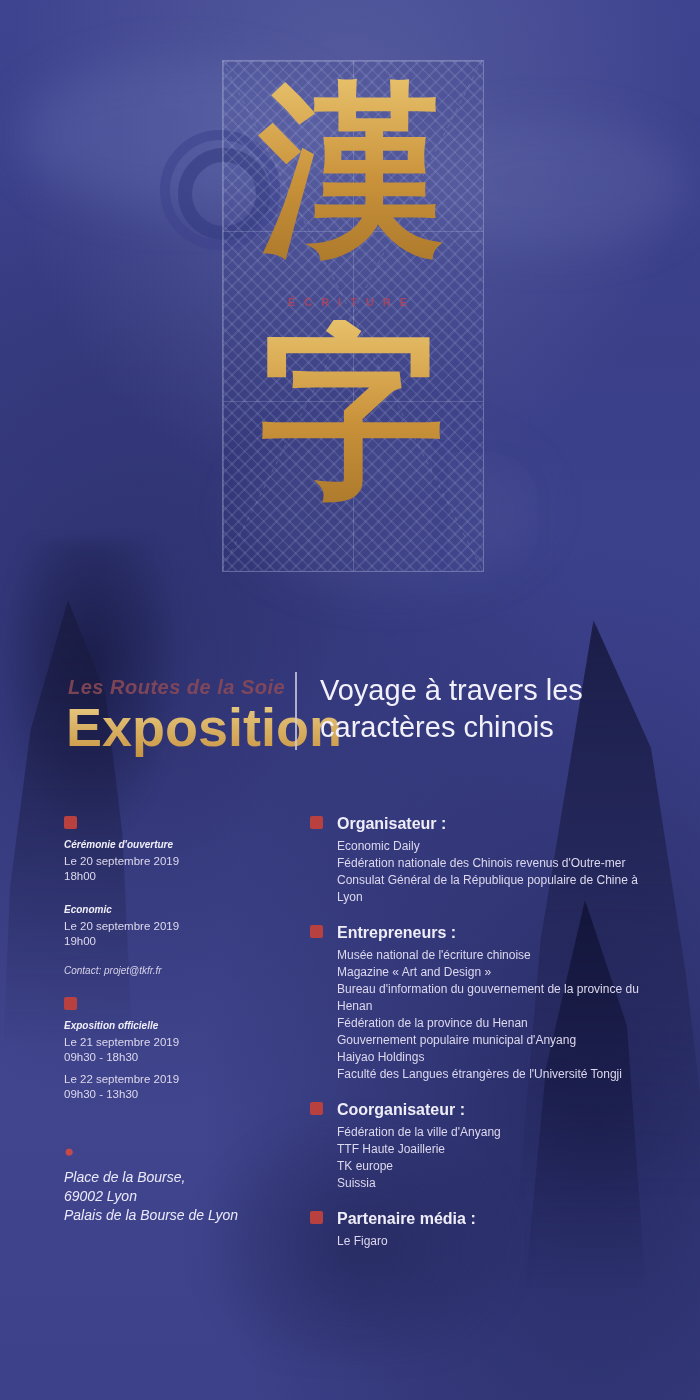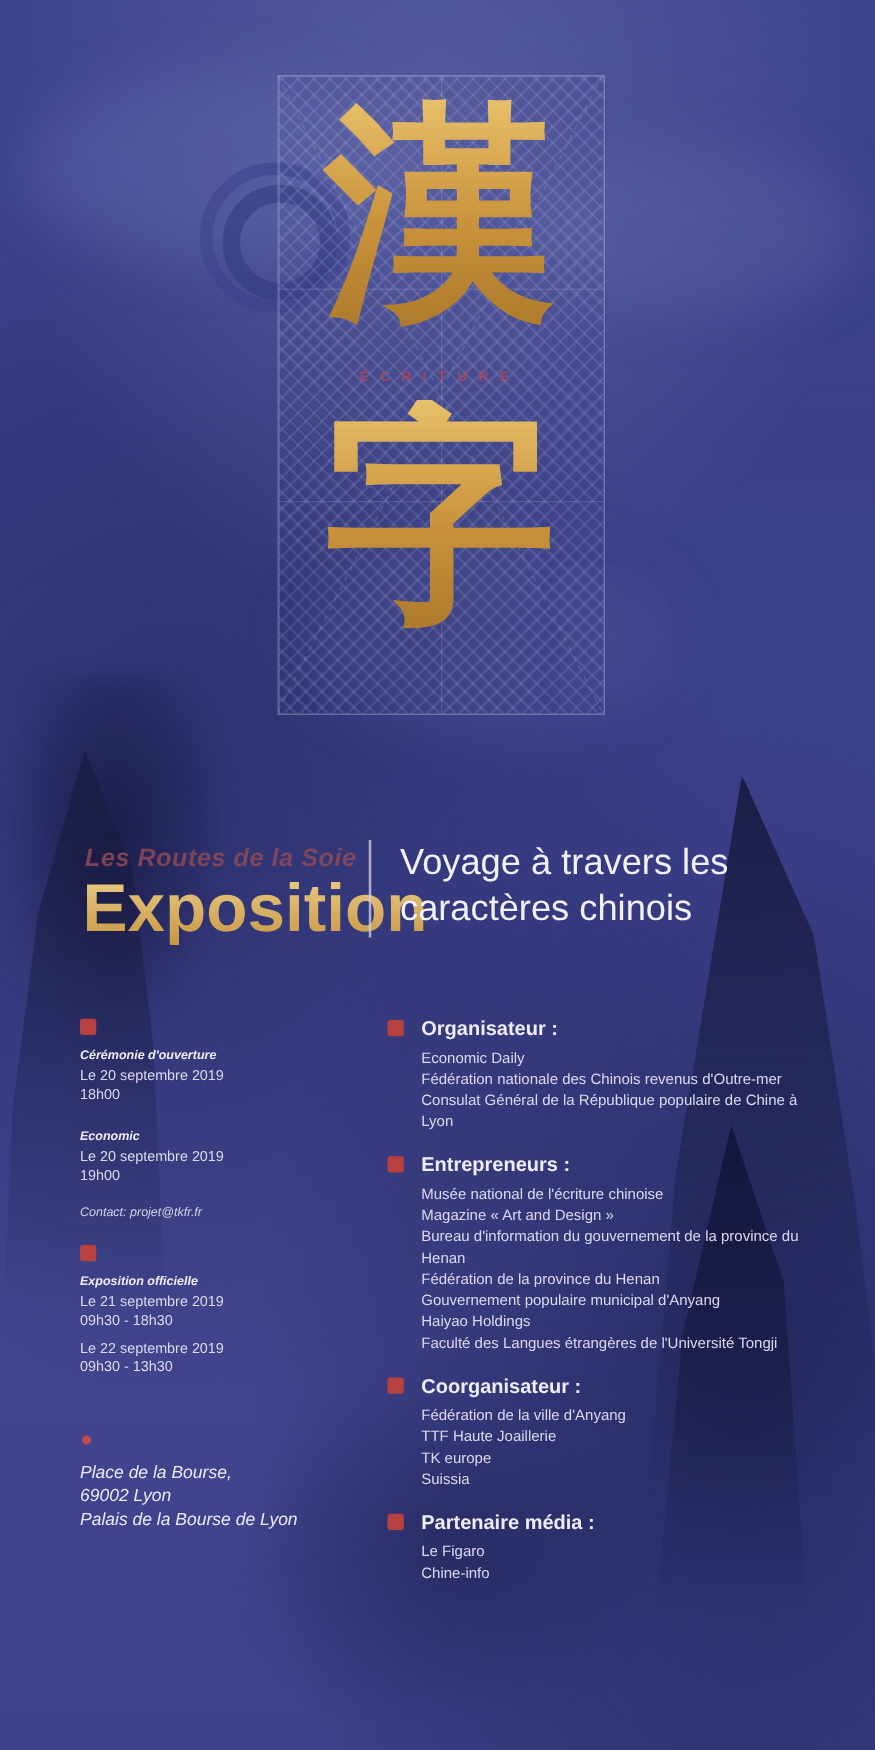--- a/index.html
+++ b/index.html
@@ -231,17 +231,16 @@
       <div class="sec-i">Fédération de la ville d'Anyang</div>
       <div class="sec-i">TTF Haute Joaillerie</div>
       <div class="sec-i">TK europe</div>
       <div class="sec-i">Suissia</div>
     </div>
 
     <div class="sec" style="margin-top:18px;">
       <span class="sec-ic"><span class="seal"></span></span>
       <div class="sec-h">Partenaire média :</div>
       <div class="sec-i">Le Figaro</div>
-      <div class="sec-i">Chine-info</div>
     </div>
 
   </div>
 </div>
 
 </body></html>

